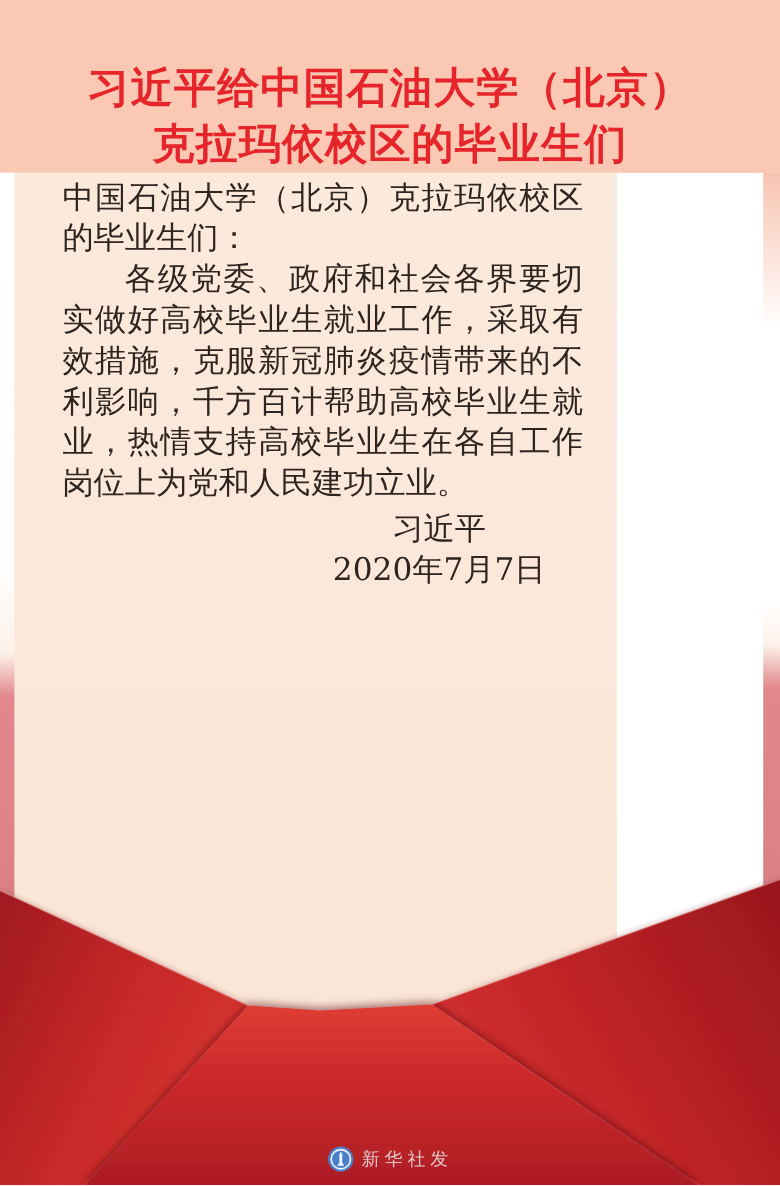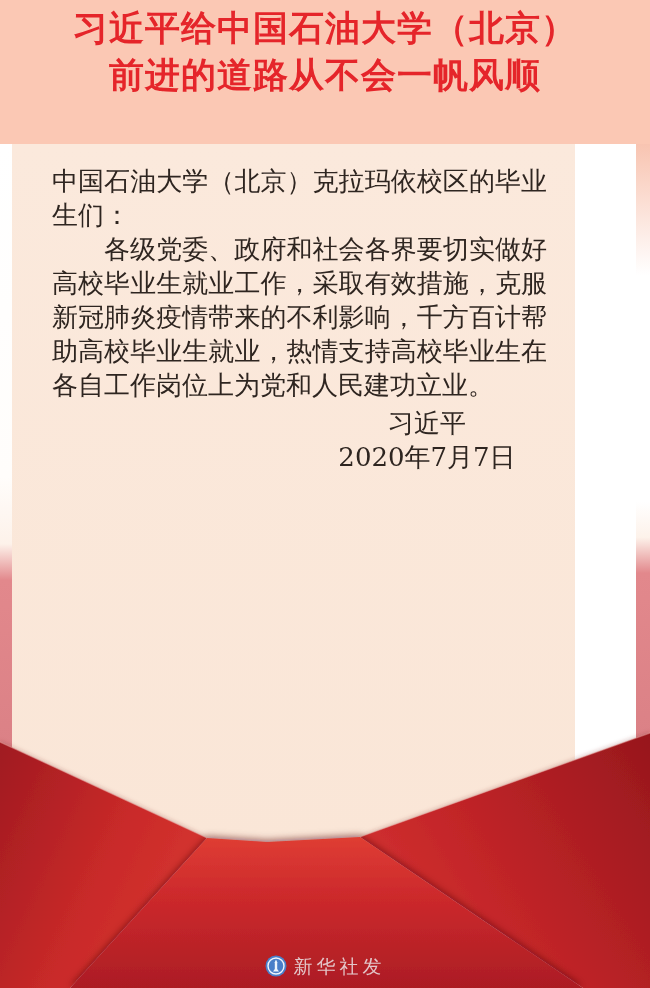--- a/index.html
+++ b/index.html
@@ -5,73 +5,73 @@
   html,body{margin:0;padding:0;background:#ffffff;}
   .stage{
     position:relative;width:650px;height:988px;overflow:hidden;
     background:#ffffff;
     font-family:"DejaVu Serif","Liberation Serif",serif;
   }
   
   .header{
     position:absolute;left:0;top:0;width:650px;height:144px;
     background:#fbc8b4;
-    display:flex;flex-direction:column;align-items:center;justify-content:flex-start;
+    display:flex;flex-direction:column;align-items:center;justify-content:flex-end;
     padding-top:4px;box-sizing:border-box;
   }
   .title-line{
     color:#e5252a;font-weight:bold;font-size:35px;line-height:47px;
     letter-spacing:1px;white-space:nowrap;
   }
   
   .strip{position:absolute;top:144px;width:14px;}
   .strip-left{
     left:0;height:606px;
     background:linear-gradient(180deg,#ffffff 0%,#fffdfb 55%,#fdf2ea 66%,#e2888c 72%,#db8186 100%);
   }
   .strip-right{
     right:0;height:596px;
     background:linear-gradient(180deg,#f8c4b1 0%,#ffffff 22%,#ffffff 60%,#fdf2ea 66%,#e2888c 72%,#db8186 100%);
   }
   
   .paper{
-    position:absolute;left:12px;top:144px;width:563px;height:712px;
+    position:absolute;left:12px;top:144px;width:502px;height:712px;
     background:linear-gradient(180deg,#fbe9dc 0%,#fae6d7 100%);
     box-sizing:border-box;
-    padding:20px 28px 0 40px;
+    padding:4px 28px 0 40px;
   }
   .letter{
     color:#2e2520;font-size:26px;line-height:34px;text-align:justify;
   }
   .letter p{margin:0;}
   .letter p.para{text-indent:2em;}
   .sig-block{
     width:240px;margin:4px 0 0 auto;text-align:center;
     color:#2e2520;font-size:26px;line-height:34px;
   }
   
   .flaps{position:absolute;left:0;top:0;width:650px;height:988px;pointer-events:none;}
   
   .credit{
     position:absolute;left:0;bottom:10px;width:650px;height:24px;
     display:flex;align-items:center;justify-content:center;gap:7px;
   }
   .credit-text{
-    color:#e3c6c9;font-size:19px;letter-spacing:4px;line-height:22px;
+    color:#e3c6c9;font-size:15px;letter-spacing:4px;line-height:22px;
   }
   .emblem{width:22px;height:22px;display:block;}
 </style>
 </head>
 <body>
 
 <div class="stage">
 
   <div class="header">
     <div class="title-line">习近平给中国石油大学（北京）</div>
-    <div class="title-line">前进的道路从不会一帆风顺</div>
+    <div class="title-line">克拉玛依校区的毕业生们</div>
   </div>
 
   <div class="strip strip-left"></div>
   <div class="strip strip-right"></div>
 
   <div class="paper">
     <div class="letter">
       <p>中国石油大学（北京）克拉玛依校区的毕业生们：</p>
         <p class="para">各级党委、政府和社会各界要切实做好高校毕业生就业工作，采取有效措施，克服新冠肺炎疫情带来的不利影响，千方百计帮助高校毕业生就业，热情支持高校毕业生在各自工作岗位上为党和人民建功立业。</p>
       <div class="sig-block">

